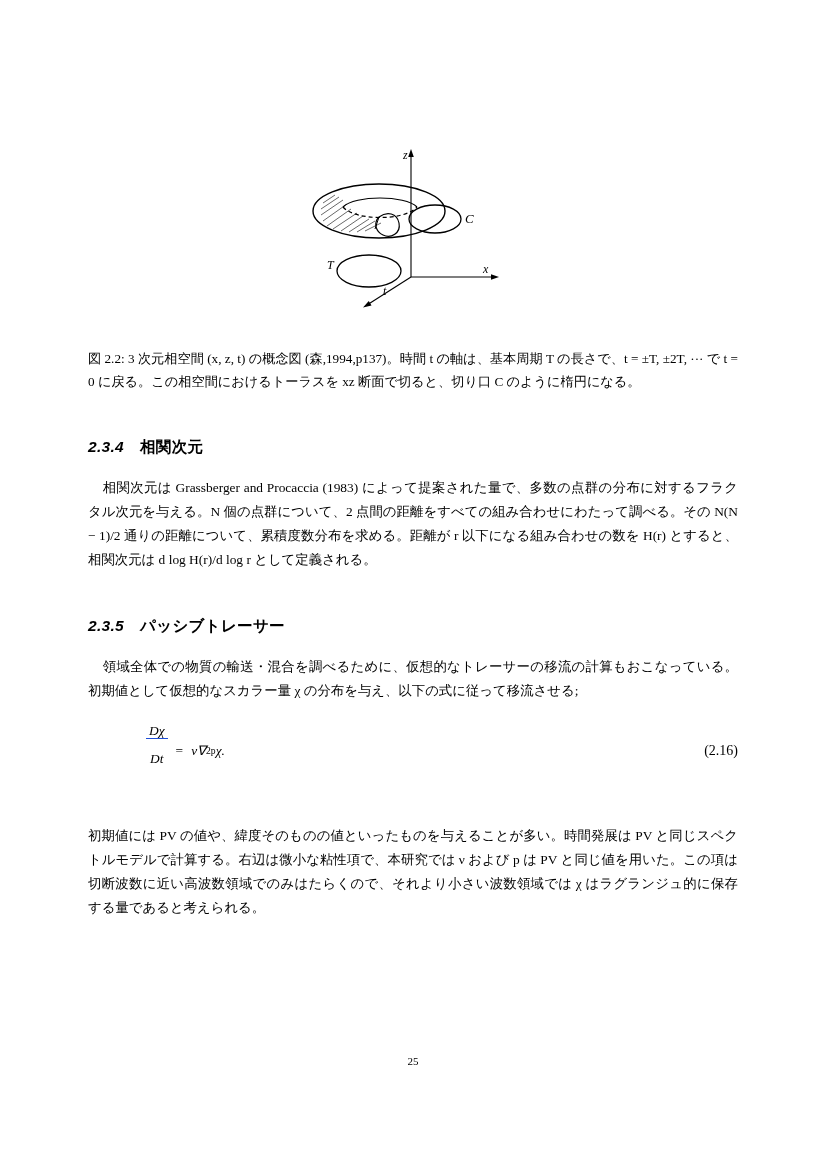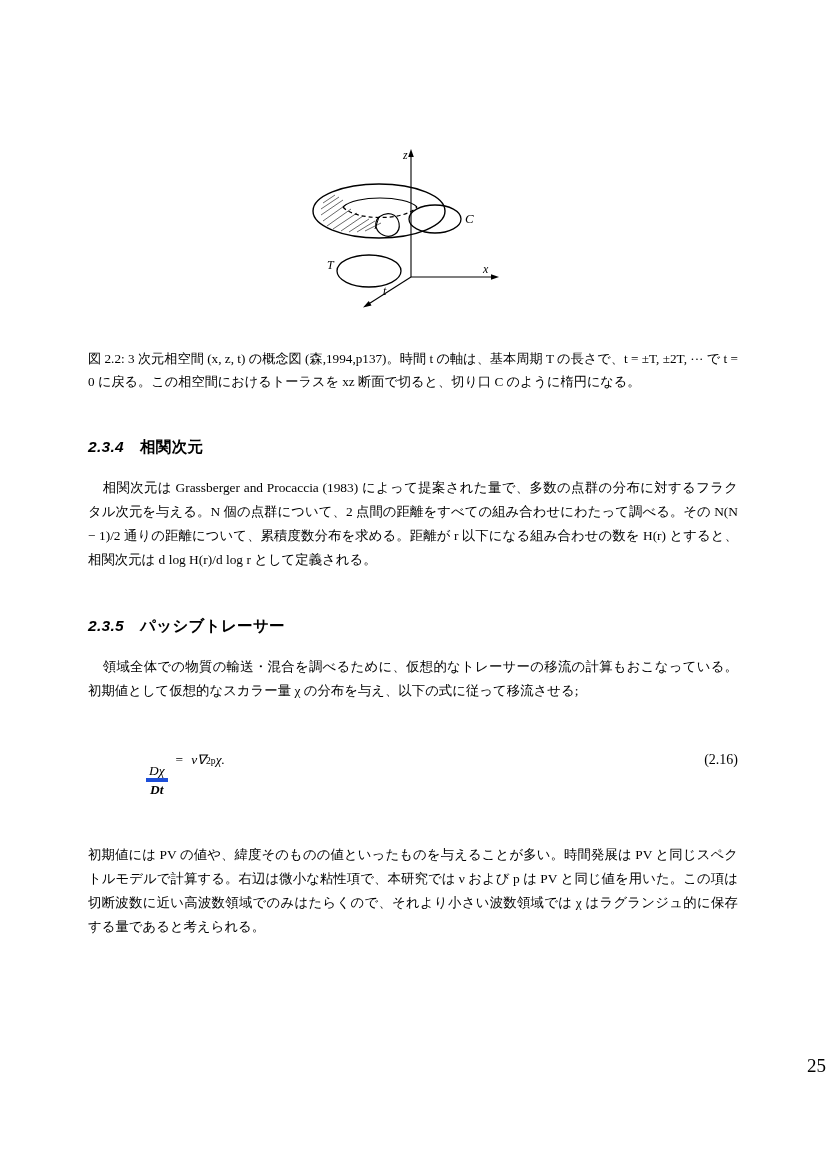--- a/index.html
+++ b/index.html
@@ -95,32 +95,32 @@
     font-family: "Liberation Serif", serif;
   }
   .eq-num { flex: none; font-size: 14px; }
   .frac {
     display: inline-block;
     vertical-align: middle;
     text-align: center;
     font-style: italic;
     line-height: 1.18;
   }
-  .frac .numer { display: block; padding: 0 3px; margin-top: 40px; }
-  .frac .denom { display: block; border-top: 4px solid #1d4ed8; padding: 0 3px; font-weight: bold; }
+  .frac .numer { display: block; padding: 0 3px; }
+  .frac .denom { display: block; border-top: 1px solid #1d4ed8; padding: 12px 3px; }
   .eq-eq { margin: 0 8px; }
 
   
   .folio {
     position: absolute;
     left: 0;
     right: 0;
     top: 1055px;
-    text-align: right;
-    font-size: 19px;
+    text-align: center;
+    font-size: 11px;
   }
 </style>
 </head>
 <body>
 
 <div class="page">
   <div class="content">
 
     <div class="figure-block">
       <div class="figure-svg-wrap">

